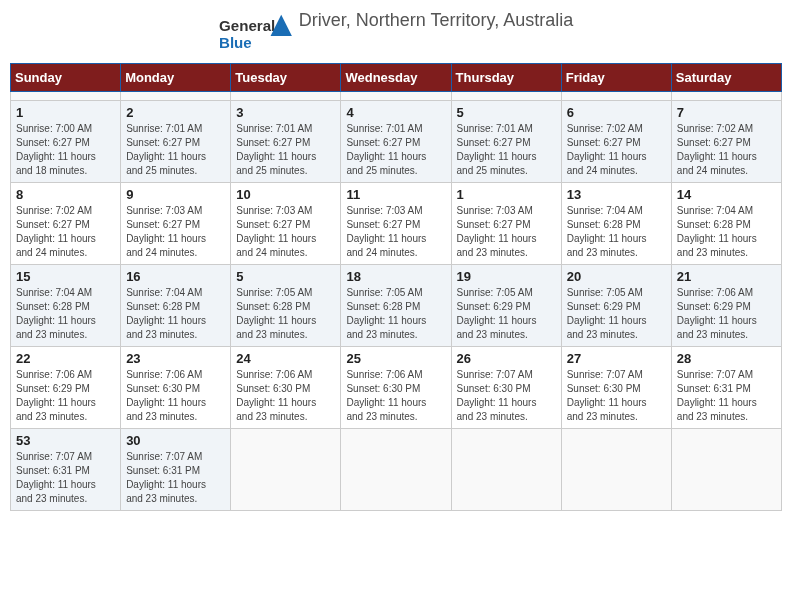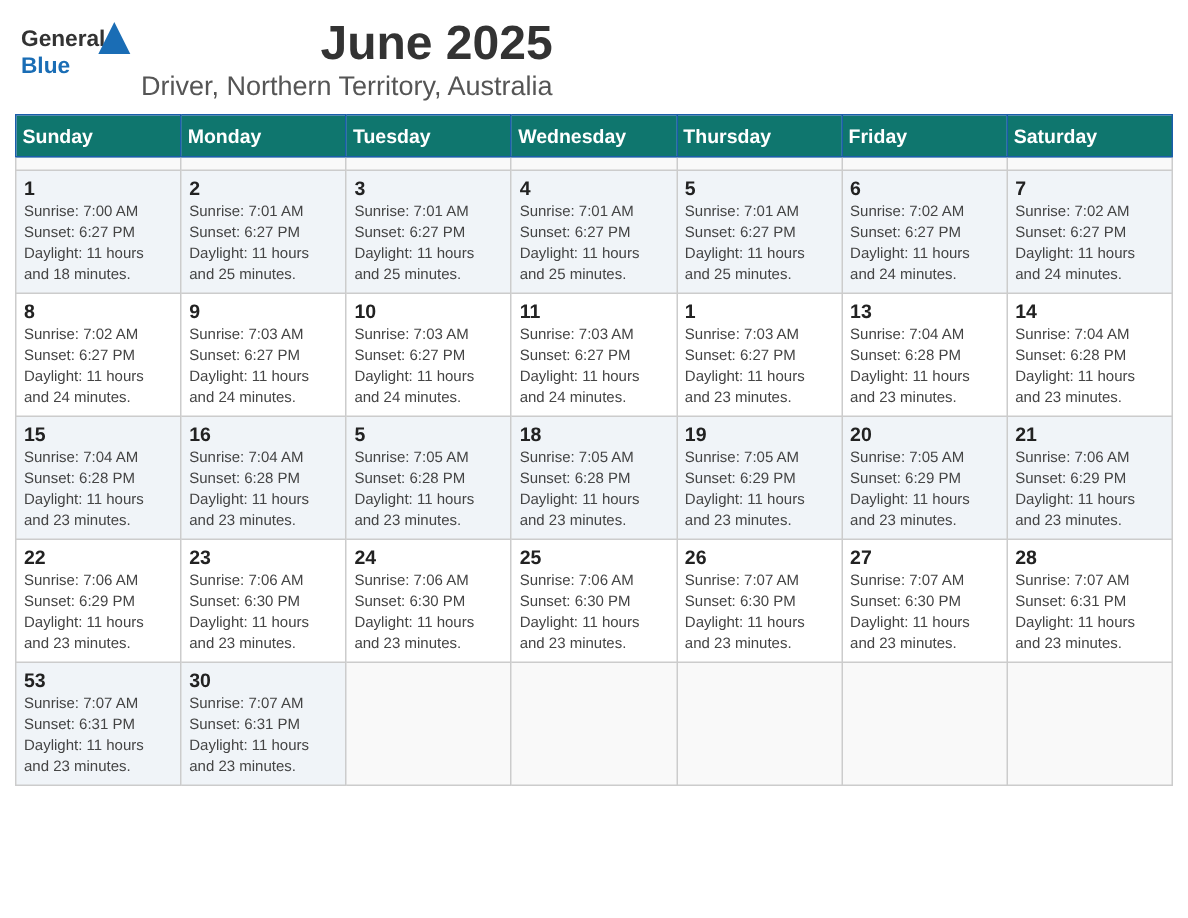--- a/index.html
+++ b/index.html
@@ -5,21 +5,21 @@
     * { box-sizing: border-box; margin: 0; padding: 0; }
     body {
       font-family: Arial, sans-serif;
       background: #fff;
       width: 792px;
       min-height: 612px;
       padding: 10px;
     }
     .header {
       display: flex;
-      justify-content: flex-start;
+      justify-content: center;
       align-items: flex-start;
       margin-bottom: 8px;
       padding: 0 4px;
     }
     .logo {
       display: flex;
       flex-direction: column;
       align-items: flex-start;
     }
     .title-block {
@@ -33,21 +33,21 @@
     .location {
       font-size: 18px;
       color: #555;
     }
     .calendar {
       width: 100%;
       border-collapse: collapse;
       border: 1px solid #ccc;
     }
     .calendar th {
-      background-color: #0f766e;
+      background-color: #7f1d1d;
       color: #fff;
       font-size: 13px;
       font-weight: bold;
       padding: 6px 4px;
       text-align: left;
       border: 1px solid #1a5daa;
     }
     .calendar td {
       vertical-align: top;
       border: 1px solid #ccc;
@@ -89,21 +89,20 @@
 
 <div class="header">
   <div class="logo">
     <svg class="logo-svg" viewBox="0 0 90 48">
       <text x="0" y="22" font-family="Arial" font-size="17" font-weight="bold" fill="#333">General</text>
       <polygon points="70,4 82,28 58,28" fill="#1a6db5"></polygon>
       <text x="0" y="42" font-family="Arial" font-size="17" font-weight="bold" fill="#1a6db5">Blue</text>
     </svg>
   </div>
   <div class="title-block">
-    <div class="month-year">June 2025</div>
     <div class="location">Driver, Northern Territory, Australia</div>
   </div>
 </div>
 
 <table class="calendar">
   <thead>
     <tr>
     <th>Sunday</th>
         <th>Monday</th>
         <th>Tuesday</th>

